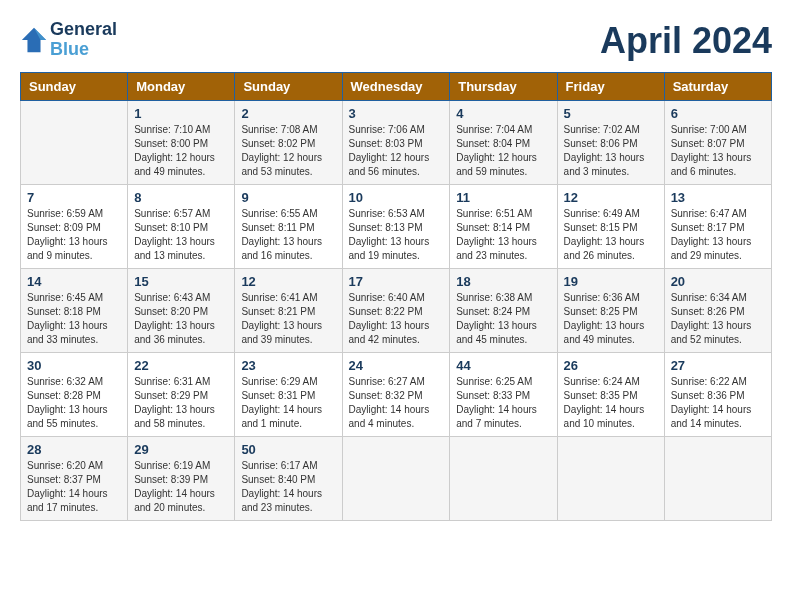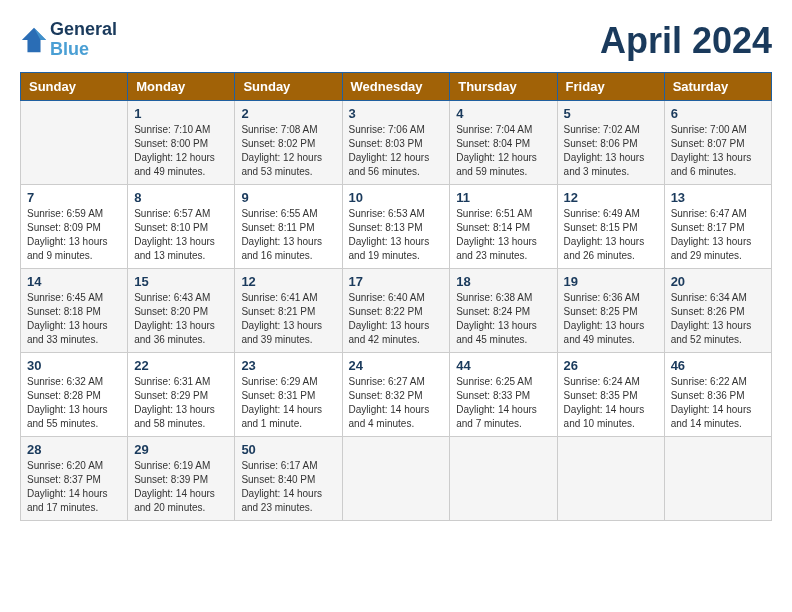--- a/index.html
+++ b/index.html
@@ -277,21 +277,21 @@
           Sunrise: 6:25 AM<br>Sunset: 8:33 PM<br>Daylight: 14 hours and 7 minutes.
         </div>
       </td>
         <td>
         <span class="day-number">26</span>
         <div class="day-info">
           Sunrise: 6:24 AM<br>Sunset: 8:35 PM<br>Daylight: 14 hours and 10 minutes.
         </div>
       </td>
         <td>
-        <span class="day-number">46</span>
+        <span class="day-number">27</span>
         <div class="day-info">
           Sunrise: 6:22 AM<br>Sunset: 8:36 PM<br>Daylight: 14 hours and 14 minutes.
         </div>
       </td>
       </tr>
       <tr>
         <td>
         <span class="day-number">28</span>
         <div class="day-info">
           Sunrise: 6:20 AM<br>Sunset: 8:37 PM<br>Daylight: 14 hours and 17 minutes.

